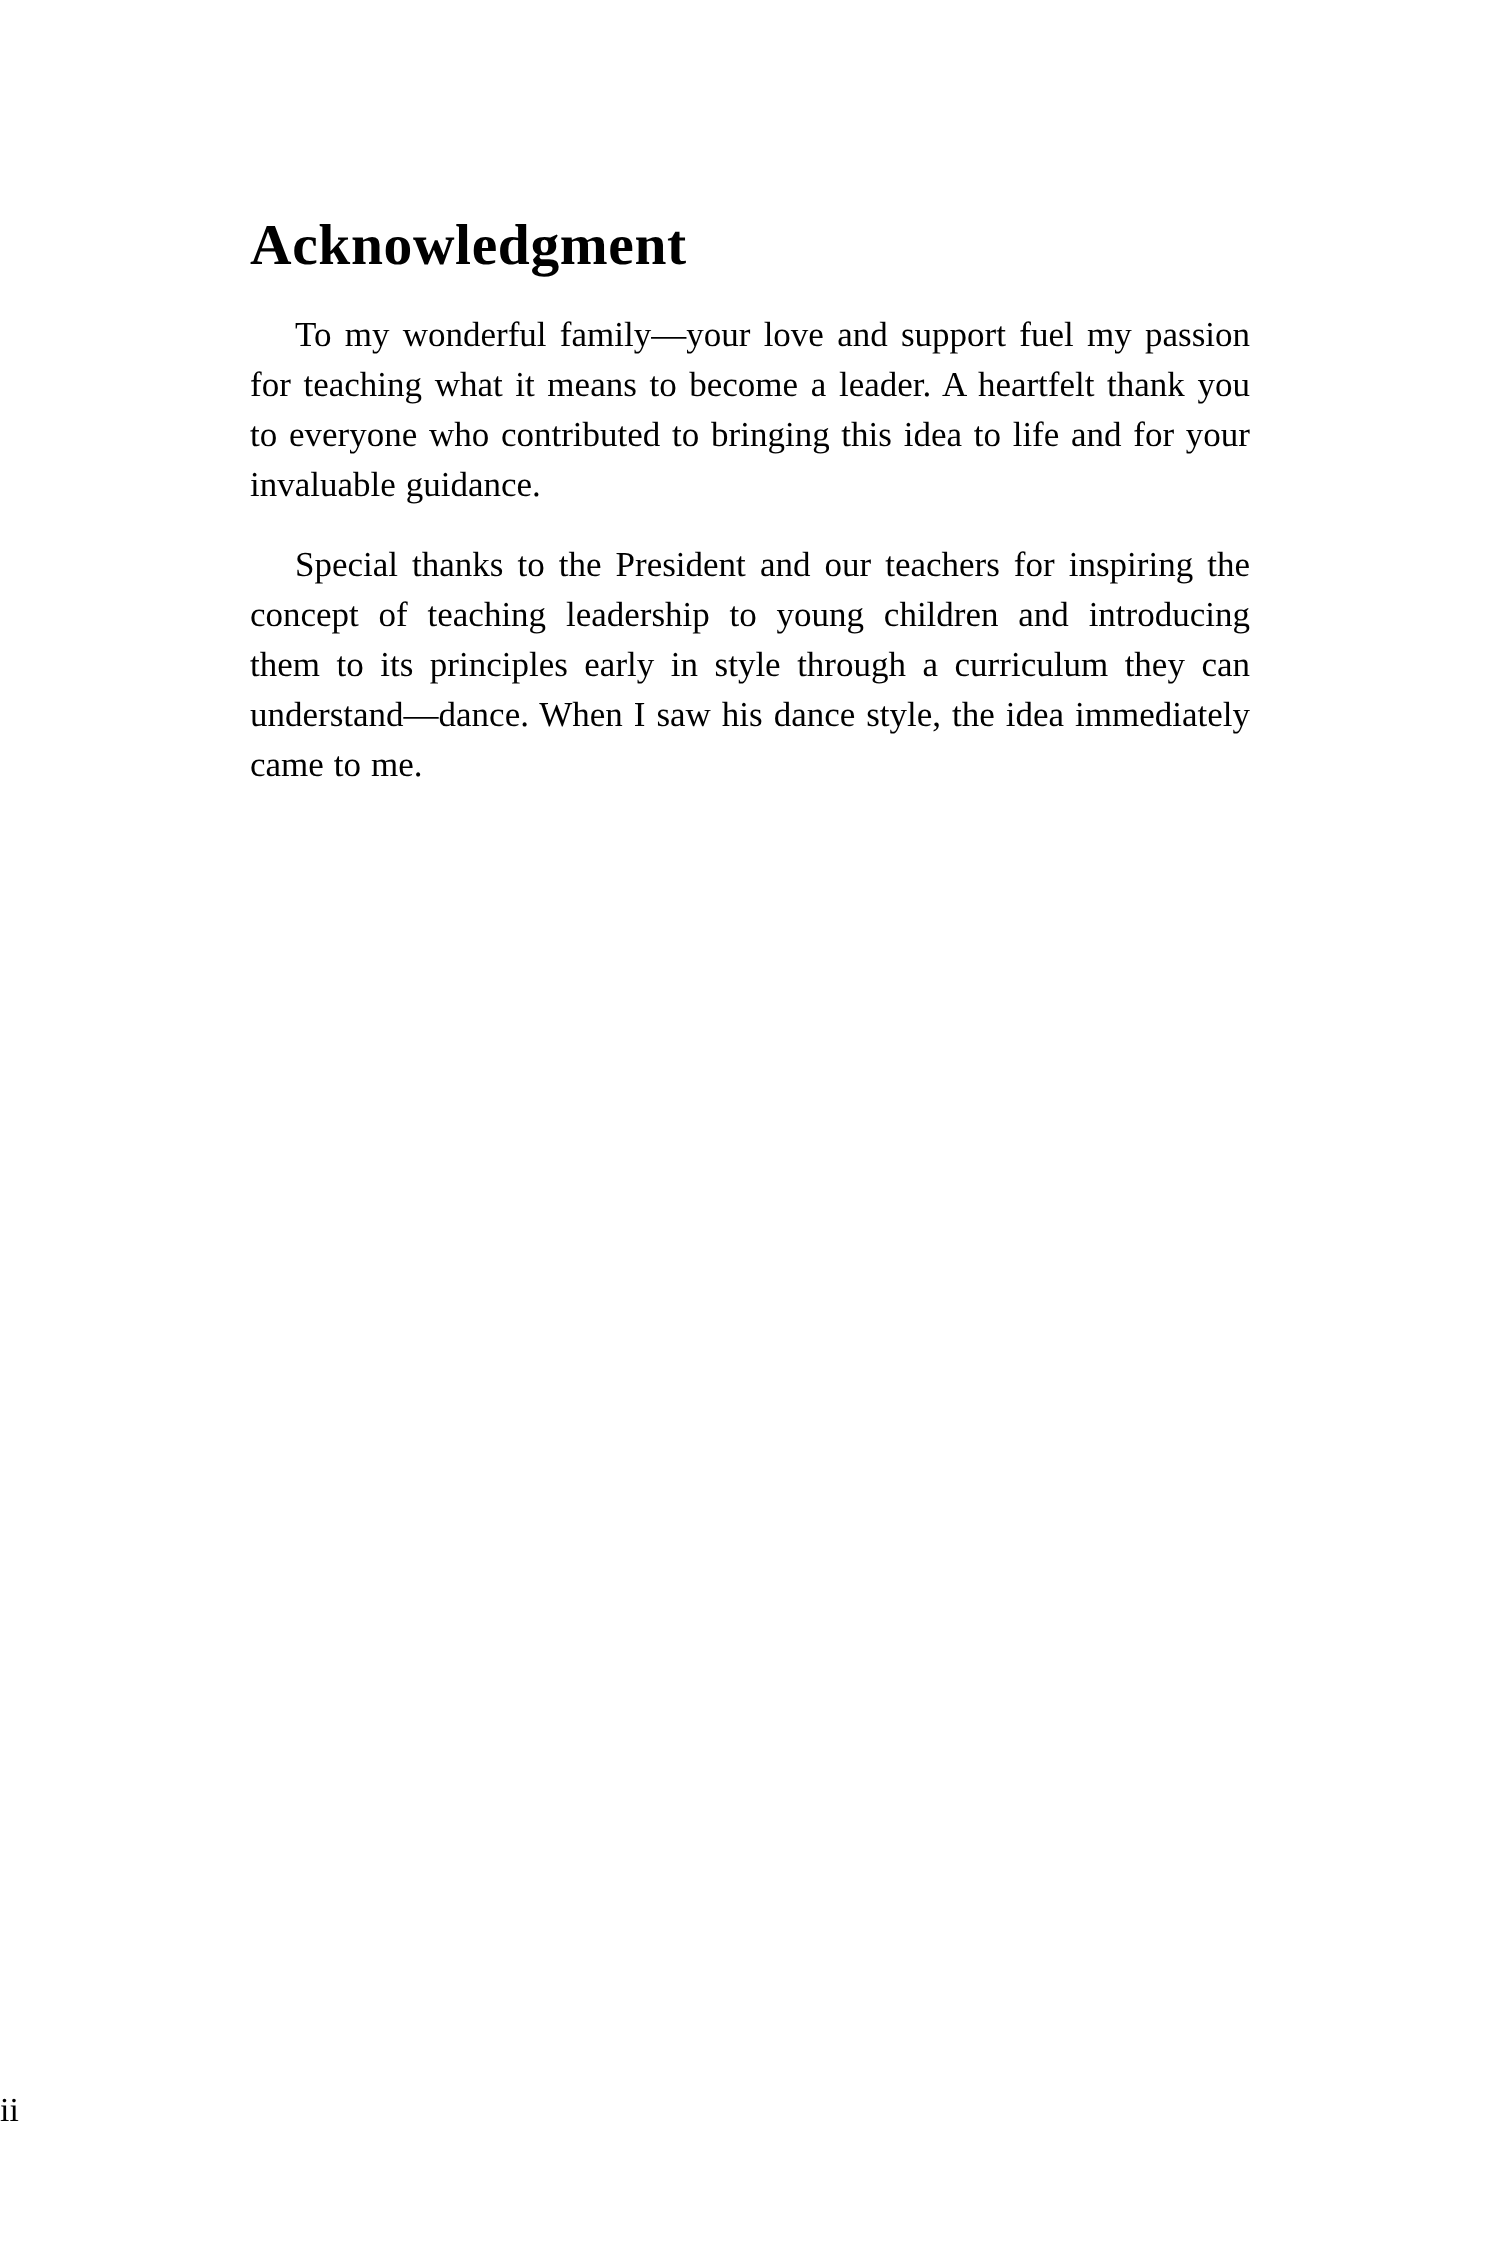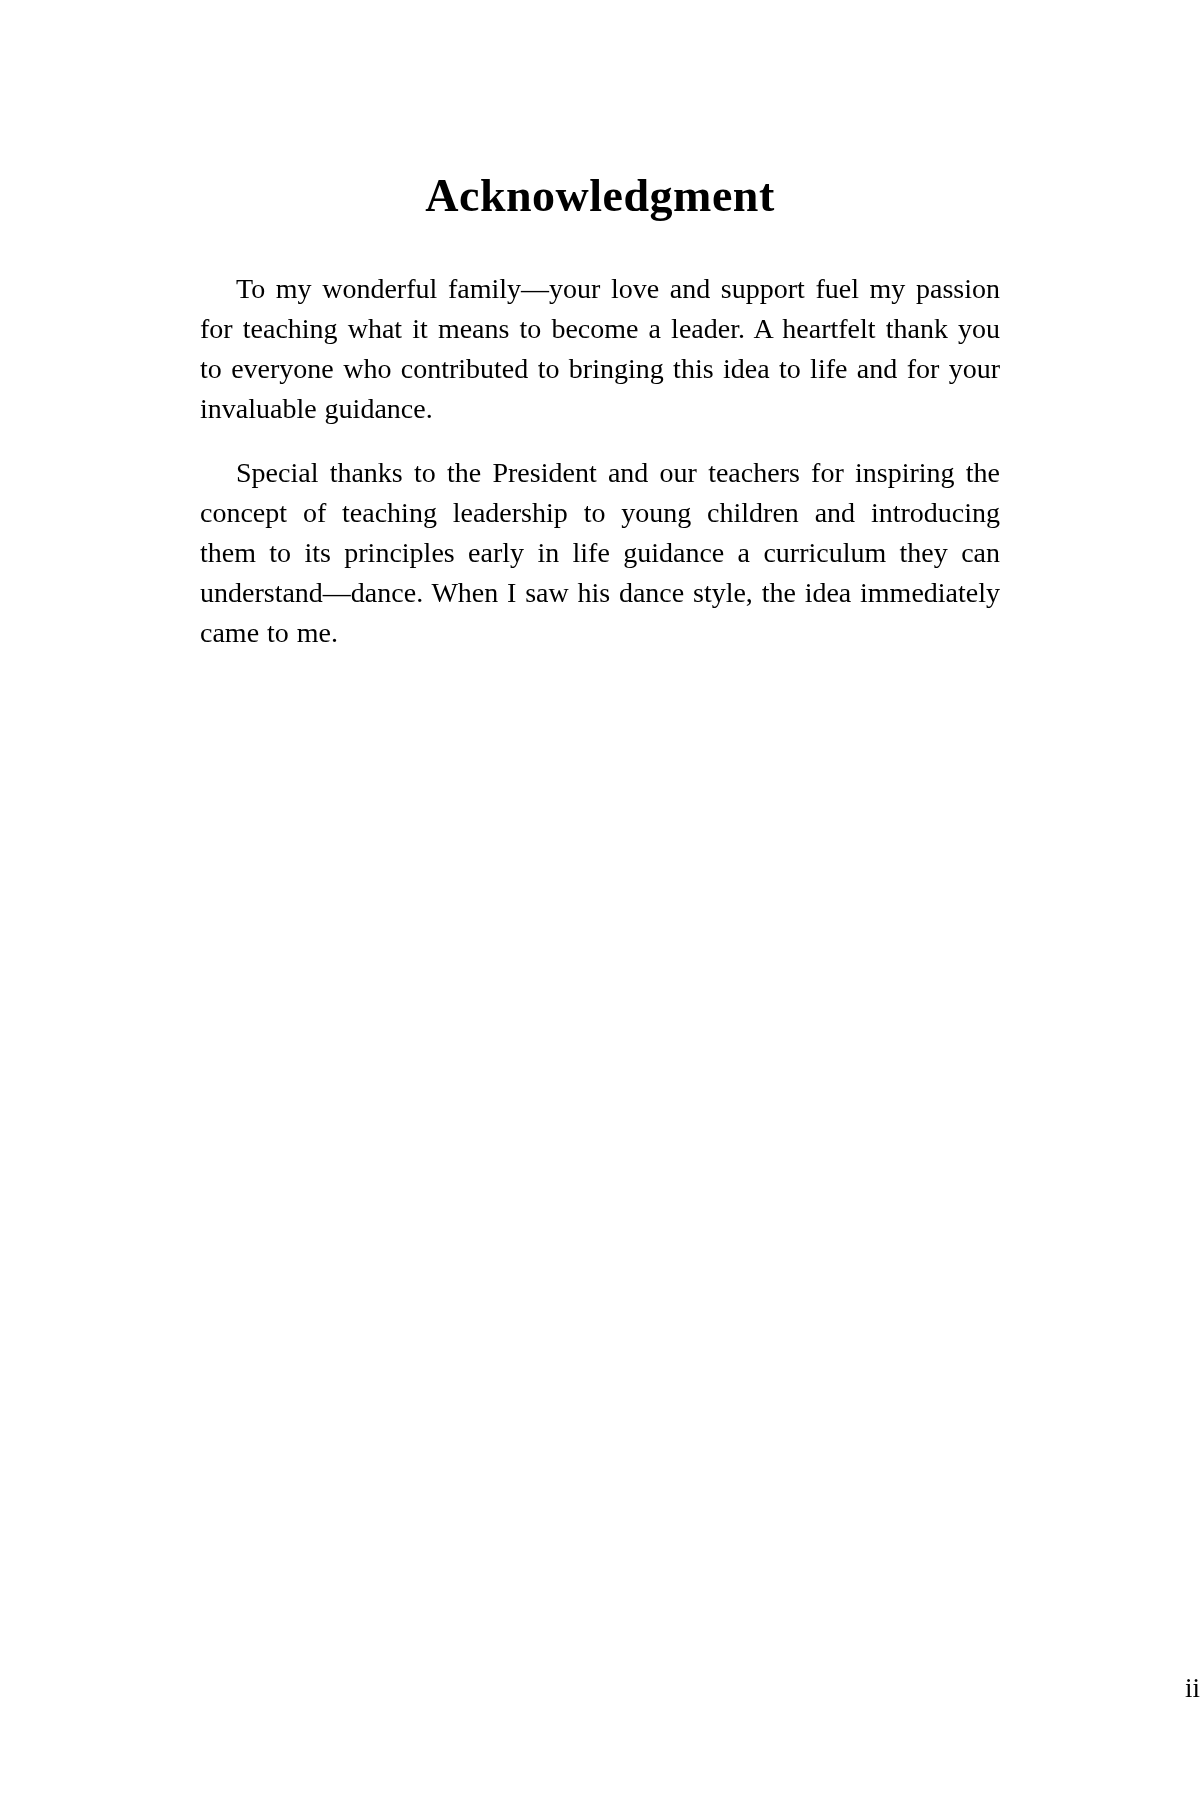--- a/index.html
+++ b/index.html
@@ -17,48 +17,47 @@
   }
   .page-content {
     width: 800px;
     margin: 0 auto;
     padding-top: 170px;
   }
   h1.doc-title {
     font-size: 46px;
     line-height: 1.15;
     font-weight: bold;
-    text-align: center;
-    margin: 0 0 46px 0;
+    margin: 0 0 26px 0;
     letter-spacing: 0.5px;
   }
   p.doc-para {
     font-size: 28px;
     line-height: 40px;
     text-align: justify;
     text-indent: 36px;
     margin: 0 0 24px 0;
     word-spacing: 1px;
   }
   .page-footer {
     position: absolute;
     top: 1672px;
     left: 0;
     width: 1200px;
-    text-align: right;
+    text-align: left;
     font-size: 27px;
     line-height: 32px;
   }
 </style>
 </head>
 <body>
 
 <div class="page-content">
   <h1 class="doc-title">Acknowledgment</h1>
 
 
   <p class="doc-para">To my wonderful family—your love and support fuel my passion for teaching what it means to become a leader. A heartfelt thank you to everyone who contributed to bringing this idea to life and for your invaluable guidance.</p>
 
-  <p class="doc-para">Special thanks to the President and our teachers for inspiring the concept of teaching leadership to young children and introducing them to its principles early in life guidance a curriculum they can understand—dance. When I saw his dance style, the idea immediately came to me.</p>
+  <p class="doc-para">Special thanks to the President and our teachers for inspiring the concept of teaching leadership to young children and introducing them to its principles early in style through a curriculum they can understand—dance. When I saw his dance style, the idea immediately came to me.</p>
 
 </div>
 
 <div class="page-footer">ii</div>
 
 </body></html>

